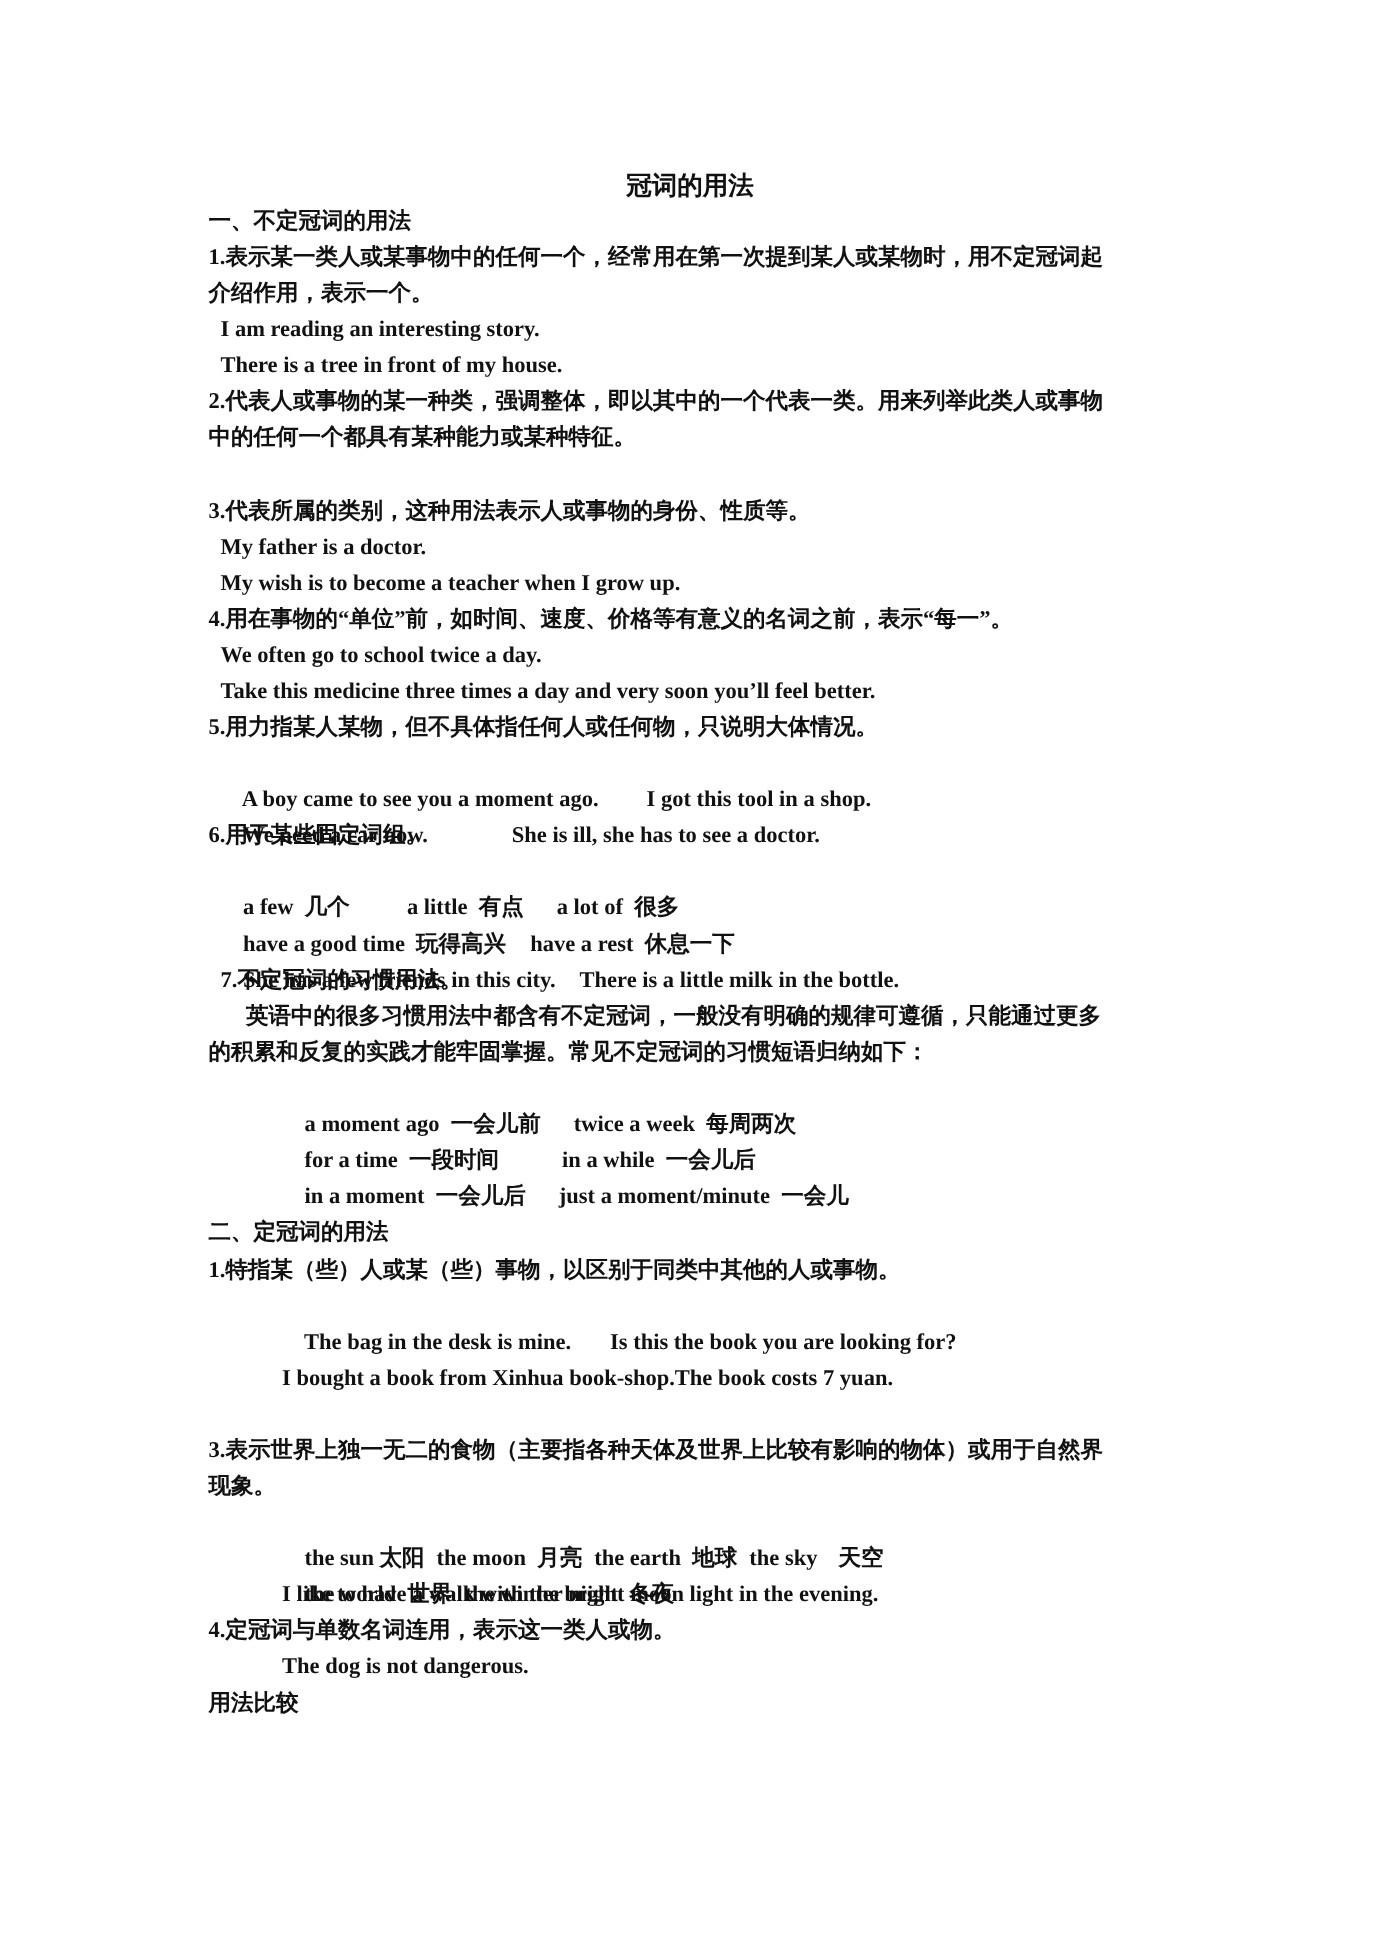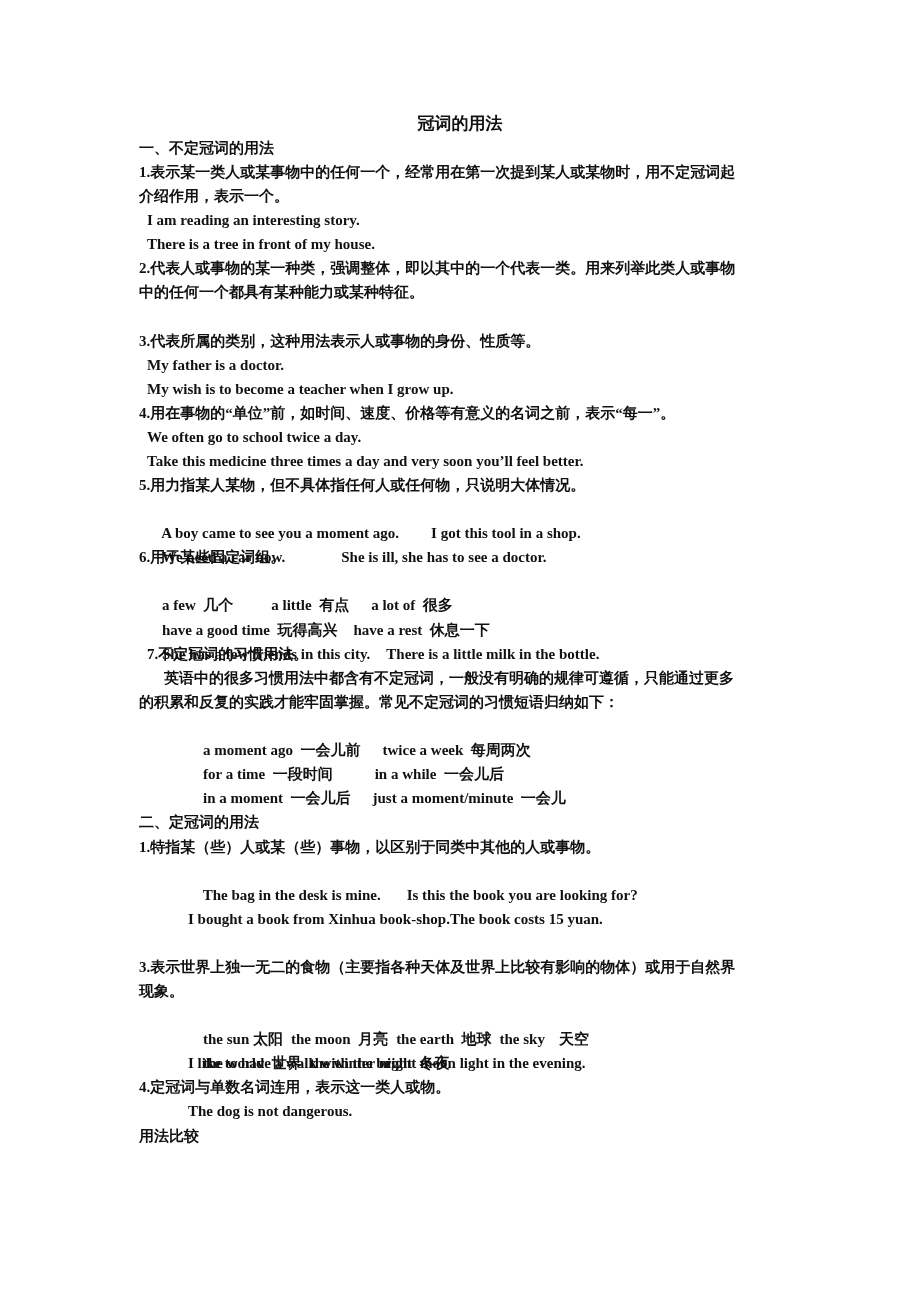--- a/index.html
+++ b/index.html
@@ -92,21 +92,21 @@
     <span>for a time  一段时间</span><span class="gap" style="width:42px"></span><span>in a while  一会儿后</span>
   </div>
   <div class="line i2" style="top:762px">
     <span>in a moment  一会儿后</span><span class="gap" style="width:22px"></span><span>just a moment/minute  一会儿</span>
   </div>
   <div class="line" style="top:810px">二、定冠词的用法</div>
   <div class="line" style="top:835px">1.特指某（些）人或某（些）事物，以区别于同类中其他的人或事物。</div>
   <div class="line i2" style="top:859px">
     <span>The bag in the desk is mine.</span><span class="gap" style="width:26px"></span><span>Is this the book you are looking for?</span>
   </div>
-  <div class="line i2" style="top:907px">I bought a book from Xinhua book-shop.The book costs 15 yuan.</div>
+  <div class="line i2" style="top:907px">I bought a book from Xinhua book-shop.The book costs 7 yuan.</div>
   <div class="line" style="top:955px">3.表示世界上独一无二的食物（主要指各种天体及世界上比较有影响的物体）或用于自然界</div>
   <div class="line" style="top:979px">现象。</div>
   <div class="line i2" style="top:1003px">
     <span>the sun 太阳</span><span class="gap" style="width:8px"></span><span>the moon  月亮</span><span class="gap" style="width:8px"></span><span>the earth  地球</span><span class="gap" style="width:8px"></span><span>the sky</span><span class="gap" style="width:14px"></span><span>天空</span>
   </div>
   <div class="line i2" style="top:1027px">
     <span>the world  世界</span><span class="gap" style="width:8px"></span><span>the winter night  冬夜</span>
   </div>
   <div class="line i2" style="top:1051px">I like to have a walk with the bright moon light in the evening.</div>
   <div class="line" style="top:1075px">4.定冠词与单数名词连用，表示这一类人或物。</div>

